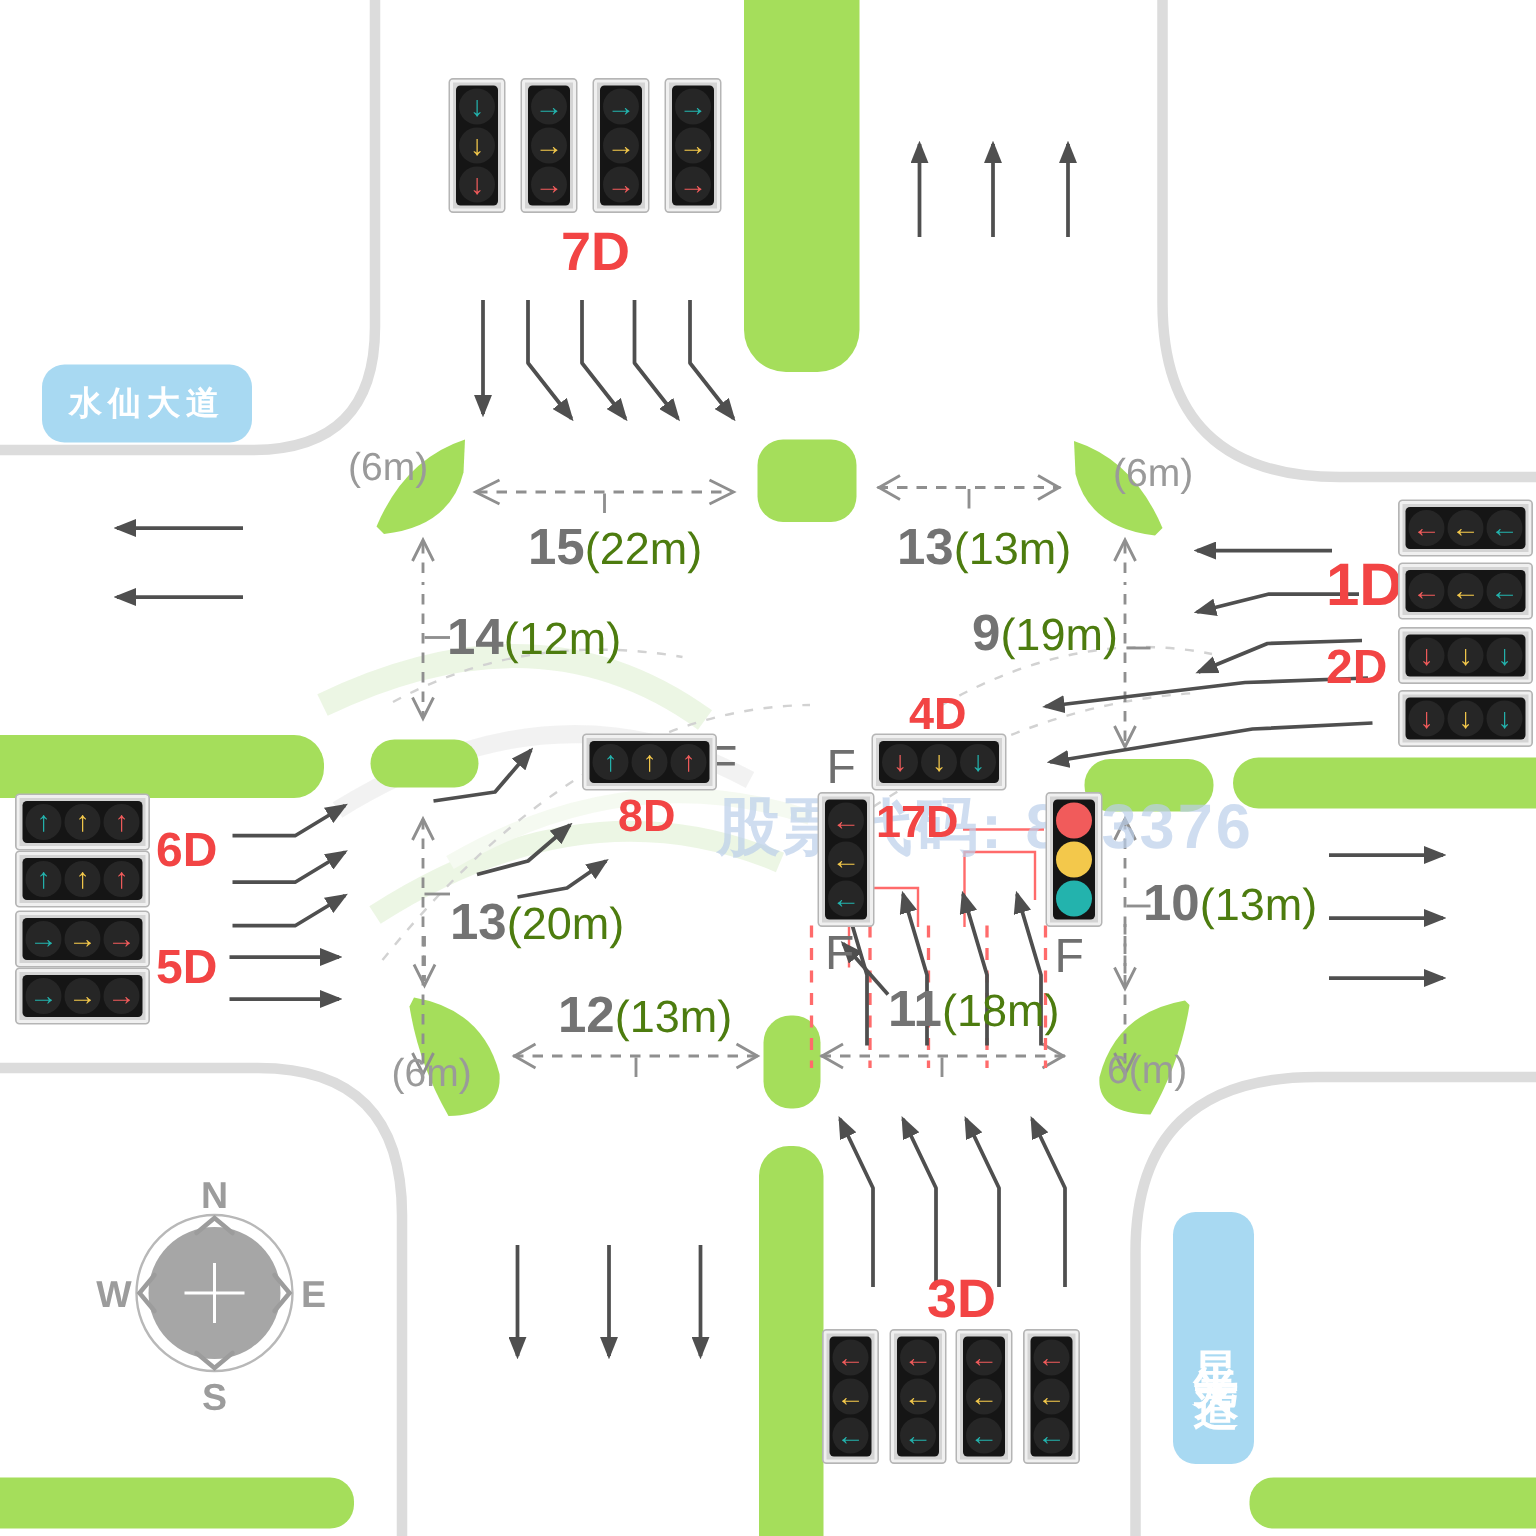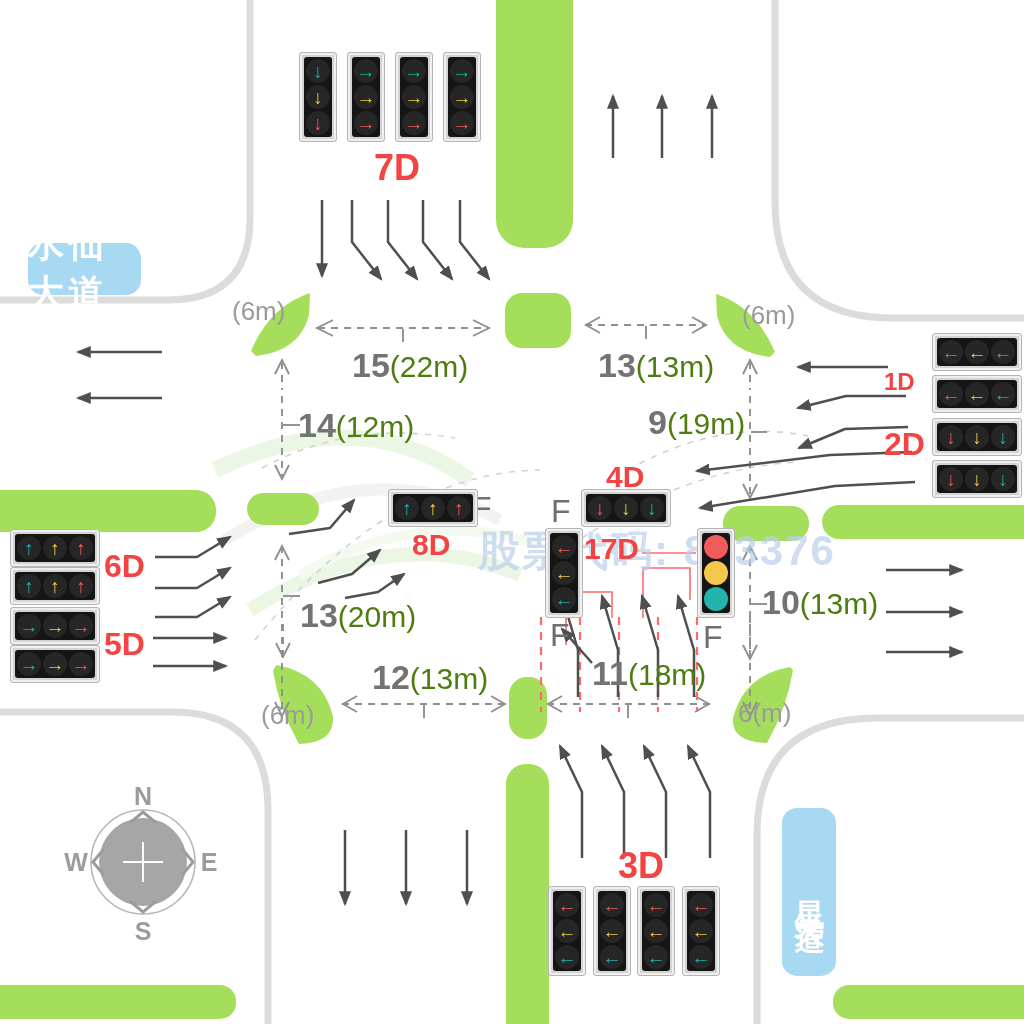--- a/index.html
+++ b/index.html
@@ -13,21 +13,21 @@
   .grp{position:absolute;color:#f24444;font-weight:600;z-index:6;line-height:1;}
   .dim{position:absolute;z-index:6;white-space:nowrap;line-height:1;}
   .dim .dnum{color:#737373;font-size:34px;font-weight:600;}
   .dim .dparen{color:#4d7c0f;font-size:30px;font-weight:400;}
   .corner{position:absolute;color:#9a9a9a;font-size:26px;z-index:6;line-height:1;}
   .flabel{position:absolute;color:#6f6f6f;font-size:32px;font-weight:500;z-index:7;line-height:1;}
   .roadlabel{
     position:absolute;background:#a8d9f2;color:#ffffff;border-radius:15px;
     display:flex;align-items:center;justify-content:center;font-weight:700;z-index:8;
   }
-  .roadlabel.h{width:113px;height:52px;font-size:36px;letter-spacing:4px;}
+  .roadlabel.h{width:140px;height:52px;font-size:22px;letter-spacing:4px;}
   .roadlabel.v{width:54px;height:168px;font-size:30px;writing-mode:vertical-rl;letter-spacing:8px;}
   
   .wm{position:absolute;z-index:4;pointer-events:none;white-space:nowrap;line-height:1;}
   .wm.brand{left:428px;top:432px;font-size:94px;font-weight:700;letter-spacing:6px;color:rgba(196,213,236,0.60);}
   .wm.sub{left:478px;top:530px;font-size:42px;font-weight:700;letter-spacing:2px;color:rgba(186,206,234,0.70);}
   
   .sig{
     position:absolute;z-index:9;background:#d4d4d4;border:1px solid #b5b5b5;
     box-shadow:inset 0 0 0 2px #f0f0f0;border-radius:3px;padding:4px;box-sizing:border-box;
   }
@@ -218,21 +218,21 @@
     </g>
   </g>
 </svg>
 
 <div class="wm sub">股票代码: 833376</div>
 
 <div class="roadlabel h" style="left:28px;top:243px;">水仙大道</div>
 <div class="roadlabel v" style="left:782px;top:808px;">星光大道</div>
 
 <div class="grp" style="left:374px;top:150px;font-size:36px;">7D</div>
-<div class="grp" style="left:884px;top:370px;font-size:24px;">1D</div>
+<div class="grp" style="left:884px;top:370px;font-size:40px;">1D</div>
 <div class="grp" style="left:884px;top:428px;font-size:32px;">2D</div>
 <div class="grp" style="left:104px;top:550px;font-size:32px;">6D</div>
 <div class="grp" style="left:104px;top:628px;font-size:32px;">5D</div>
 <div class="grp" style="left:618px;top:848px;font-size:36px;">3D</div>
 <div class="grp" style="left:412px;top:530px;font-size:30px;">8D</div>
 <div class="grp" style="left:606px;top:462px;font-size:30px;">4D</div>
 <div class="grp" style="left:584px;top:534px;font-size:30px;">17D</div>
 
 <div class="flabel" style="left:472px;top:492px;">F</div>
 <div class="flabel" style="left:551px;top:495px;">F</div>

